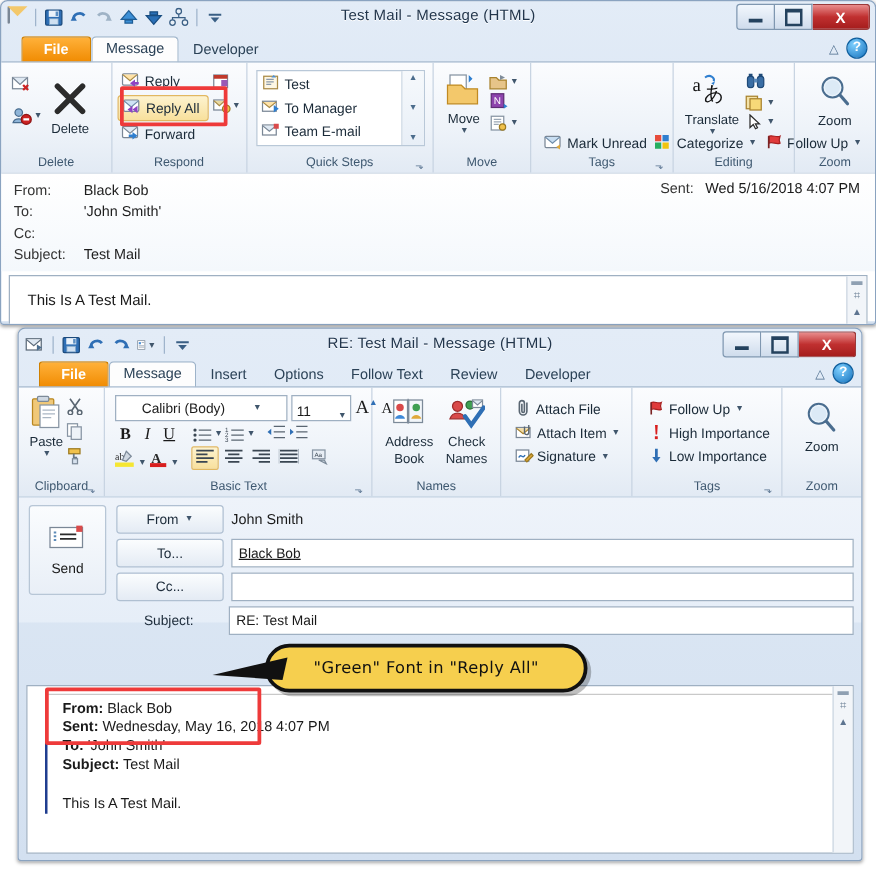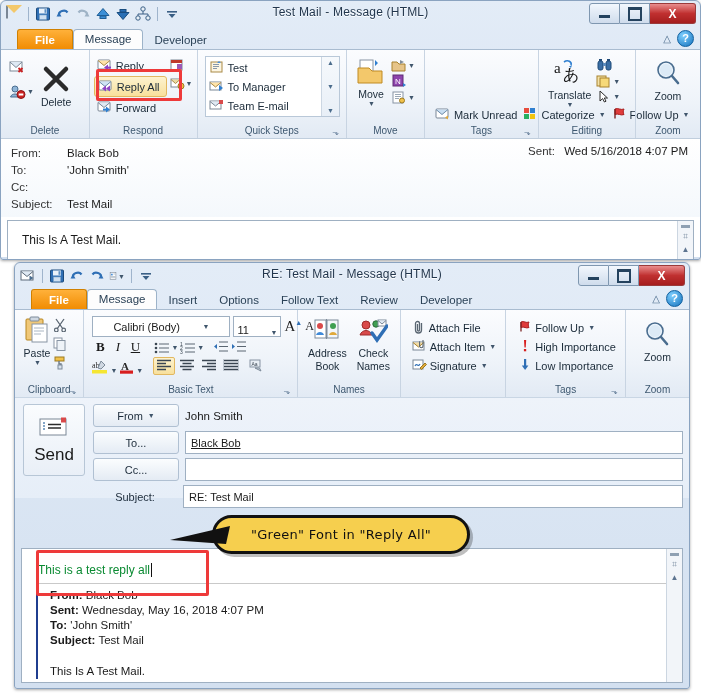--- a/index.html
+++ b/index.html
@@ -851,21 +851,21 @@
     <div style="display:flex;gap:8px;">
       <div class="sendcell">
         <span class="ic">
           <svg width="34" height="24" viewBox="0 0 34 24">
               <rect x="3" y="3" width="26" height="16" fill="#fff" stroke="#7a8796"></rect>
               <path d="M6 7 h2 M6 10 h2 M6 13 h2" stroke="#5d8bb8" stroke-width="1.6"></path>
               <path d="M11 8.5 h13 M11 12 h13" stroke="#2b2b2b" stroke-width="1.4"></path>
               <rect x="24" y="1.5" width="5" height="5" fill="#d94a4a"></rect>
             </svg>
         </span>
-        <span style="font-size:17px;">Send</span>
+        <span style="font-size:11px;">Send</span>
       </div>
       <div style="flex:1;display:flex;flex-direction:column;gap:4px;">
         <div style="display:flex;align-items:center;gap:6px;">
           <div class="fieldbtn">
             <span>From</span>
             <span class="arrowdn">▼</span>
           </div>
           <div style="flex:1;font-size:11.5px;">John Smith</div>
         </div>
         <div style="display:flex;align-items:center;gap:6px;">
@@ -888,23 +888,20 @@
           <div class="flabel">Subject:</div>
           <div class="fieldinput" style="flex:1;">
             <span>RE: Test Mail</span>
           </div>
         </div>
       </div>
     </div>
   </div>
 
   <div style="position:absolute;left:6px;right:6px;top:285px;bottom:5px;background:#fff;border:1px solid #9fb0c2;">
-    <div style="padding:14px 0 0 16px;font-size:12px;color:#0a8a32;">
-      <span>This is a test reply all</span><span style="border-left:1.5px solid #111;margin-left:1px;">&nbsp;</span>
-    </div>
     <hr class="hrline">
     <div class="quoted">
       <div>
         <b>From:</b>
         <span>Black Bob</span>
       </div>
       <div>
         <b>Sent:</b>
         <span>Wednesday, May 16, 2018 4:07 PM</span>
       </div>

